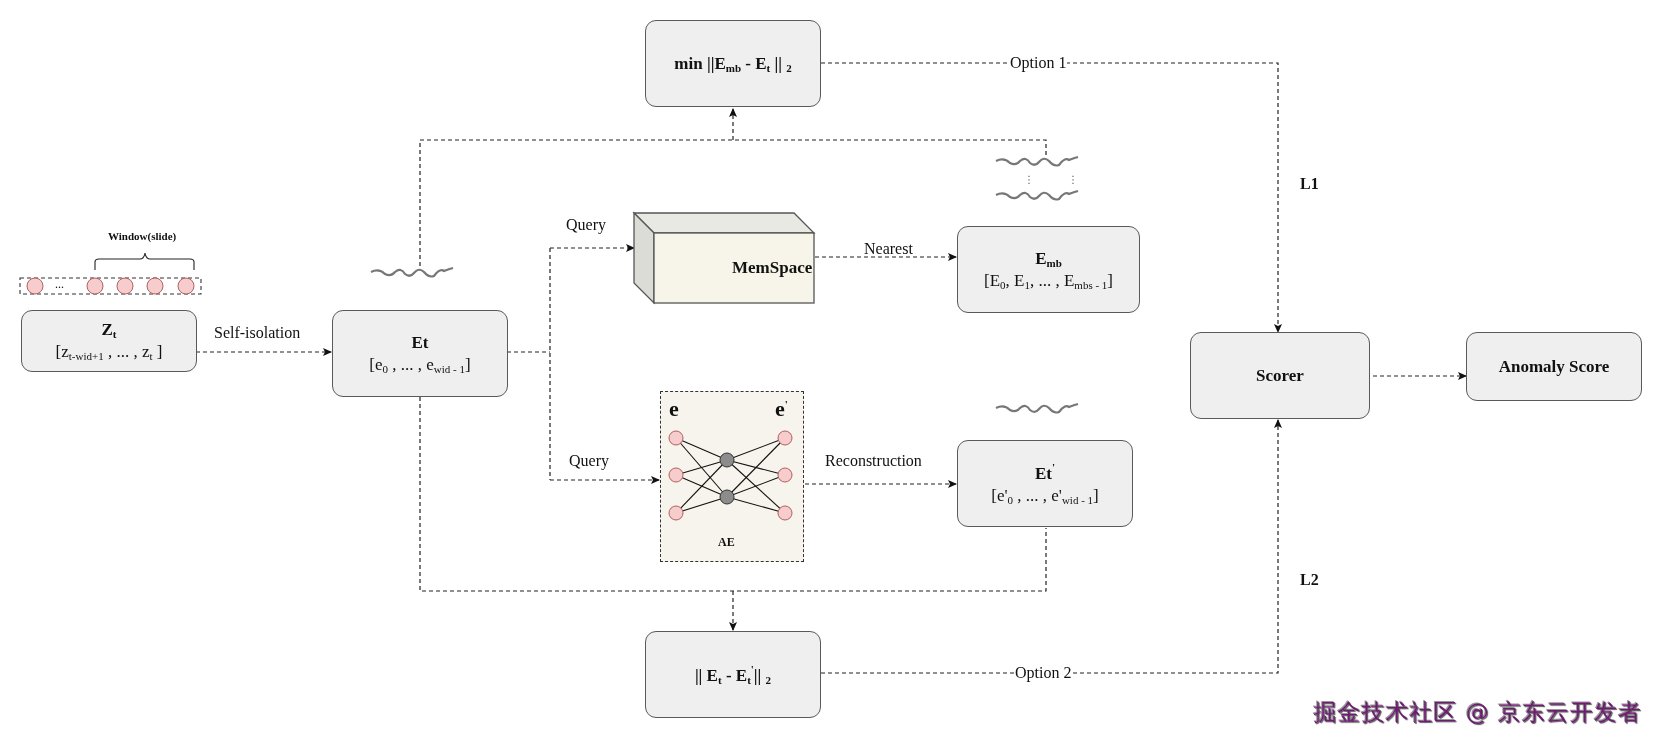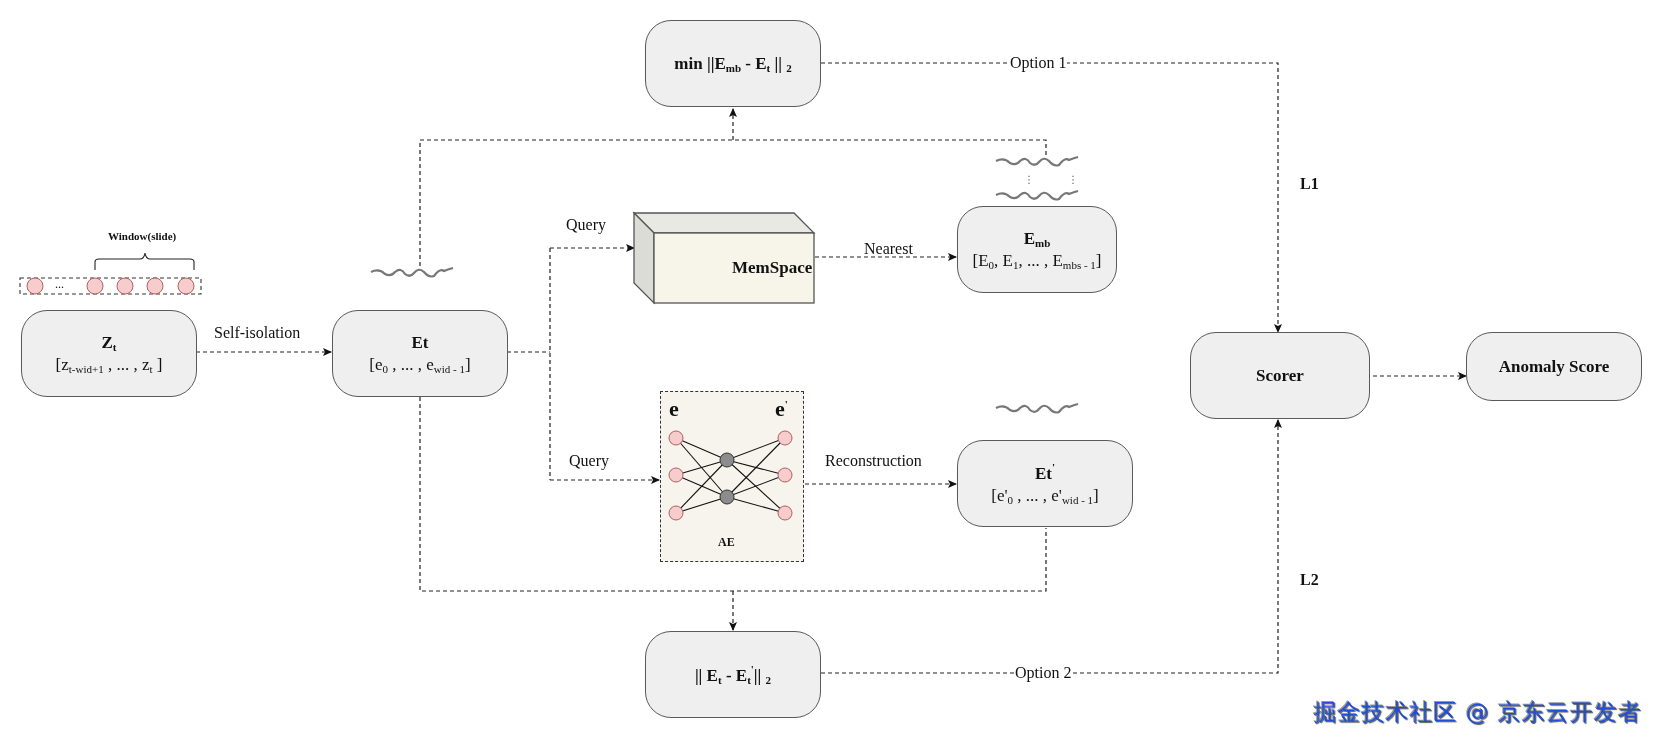--- a/index.html
+++ b/index.html
@@ -1,32 +1,32 @@
 <!DOCTYPE html>
 <html><head>
 <meta charset="utf-8">
 <style>
   html, body { margin:0; padding:0; background:#ffffff; }
   body { width:1662px; height:738px; position:relative; overflow:hidden;
          font-family:"Liberation Serif","DejaVu Serif",serif; color:#111; }
   svg#wires { position:absolute; left:0; top:0; width:1662px; height:738px; }
   .box { position:absolute; background:#efefef; border:1.5px solid #5a5a5a;
-         border-radius:26px; box-sizing:border-box; display:flex;
+         border-radius:11px; box-sizing:border-box; display:flex;
          flex-direction:column; align-items:center; justify-content:center; text-align:center; }
   .title { font-weight:bold; font-size:17px; }
   .sub { font-size:17px; margin-top:2px; }
   .lbl { position:absolute; font-size:16px; white-space:nowrap; background:transparent; }
   .bold { font-weight:bold; }
   sub.s { font-size:11px; vertical-align:-3px; }
   sup.s { font-size:11px; vertical-align:8px; }
   .memspace-label { position:absolute; font-weight:bold; font-size:17px; }
   .ae-box { position:absolute; left:660px; top:391px; width:144px; height:171px;
             border:1.3px dashed #333; background:#f6f4ec; box-sizing:border-box; }
   .watermark { position:absolute; right:20px; bottom:10px; font-family:"DejaVu Sans",sans-serif;
-               font-size:23px; color:#1d4ed8; text-shadow:1px 1px 1px #555, -1px -1px 0 #999; letter-spacing:1px; }
+               font-size:23px; color:#701a75; text-shadow:1px 1px 1px #555, -1px -1px 0 #999; letter-spacing:1px; }
 </style>
 </head>
 <body>
 
 <svg id="wires" xmlns="http://www.w3.org/2000/svg">
   <defs>
     <marker id="arr" markerWidth="10" markerHeight="10" refX="8" refY="5" orient="auto" markerUnits="userSpaceOnUse">
       <path d="M0,1 L9,5 L0,9 L2,5 z" fill="#111"></path>
     </marker>
   </defs>
@@ -80,40 +80,40 @@
   <g stroke="#555" stroke-width="1.3">
     <polygon points="634,213 794,213 814,233 654,233" fill="#e9e9e3"></polygon>
     <polygon points="634,213 654,233 654,303 634,283" fill="#dcdcd6"></polygon>
     <rect x="654" y="233" width="160" height="70" fill="#f7f5e9"></rect>
   </g>
 </svg>
 
 <div class="lbl bold" style="left:108px;top:230px;font-size:11px;">Window(slide)</div>
 <div class="lbl" style="left:55px;top:277px;font-size:12px;">...</div>
 
-<div class="box" style="left:21px;top:310px;width:176px;height:87px;">
+<div class="box" style="left:21px;top:310px;width:176px;height:62px;">
   <div class="title"><span>Z</span><sub class="s">t</sub></div>
   <div class="sub"><span>[z</span><sub class="s">t-wid+1</sub><span> , ... , z</span><sub class="s">t</sub><span> ]</span></div>
 </div>
 <div class="lbl" style="left:214px;top:324px;">Self-isolation</div>
 
 <div class="box" style="left:332px;top:310px;width:176px;height:87px;">
   <div class="title">Et</div>
   <div class="sub"><span>[e</span><sub class="s">0</sub><span> , ... , e</span><sub class="s">wid - 1</sub><span>]</span></div>
 </div>
 
 <div class="box" style="left:645px;top:20px;width:176px;height:87px;">
   <div class="title"><span>min ||E</span><sub class="s">mb</sub><span> - E</span><sub class="s">t</sub><span> || </span><sub class="s">2</sub></div>
 </div>
 
 <div class="lbl" style="left:566px;top:216px;">Query</div>
 <div class="memspace-label" style="left:694px;top:258px;margin-left:38px;">MemSpace</div>
 <div class="lbl" style="left:864px;top:240px;">Nearest</div>
 
-<div class="box" style="left:957px;top:206px;width:160px;height:87px;">
+<div class="box" style="left:957px;top:226px;width:183px;height:87px;">
   <div class="title"><span>E</span><sub class="s">mb</sub></div>
   <div class="sub"><span>[E</span><sub class="s">0</sub><span>,  E</span><sub class="s">1</sub><span>,   ... ,   E</span><sub class="s">mbs - 1</sub><span>]</span></div>
 </div>
 
 <div class="ae-box">
   <svg width="144" height="171" style="position:absolute;left:0;top:0;">
     <g stroke="#111" stroke-width="1.1">
       <line x1="15" y1="46" x2="66" y2="68"></line>
         <line x1="15" y1="46" x2="66" y2="105"></line>
       <line x1="15" y1="83" x2="66" y2="68"></line>

